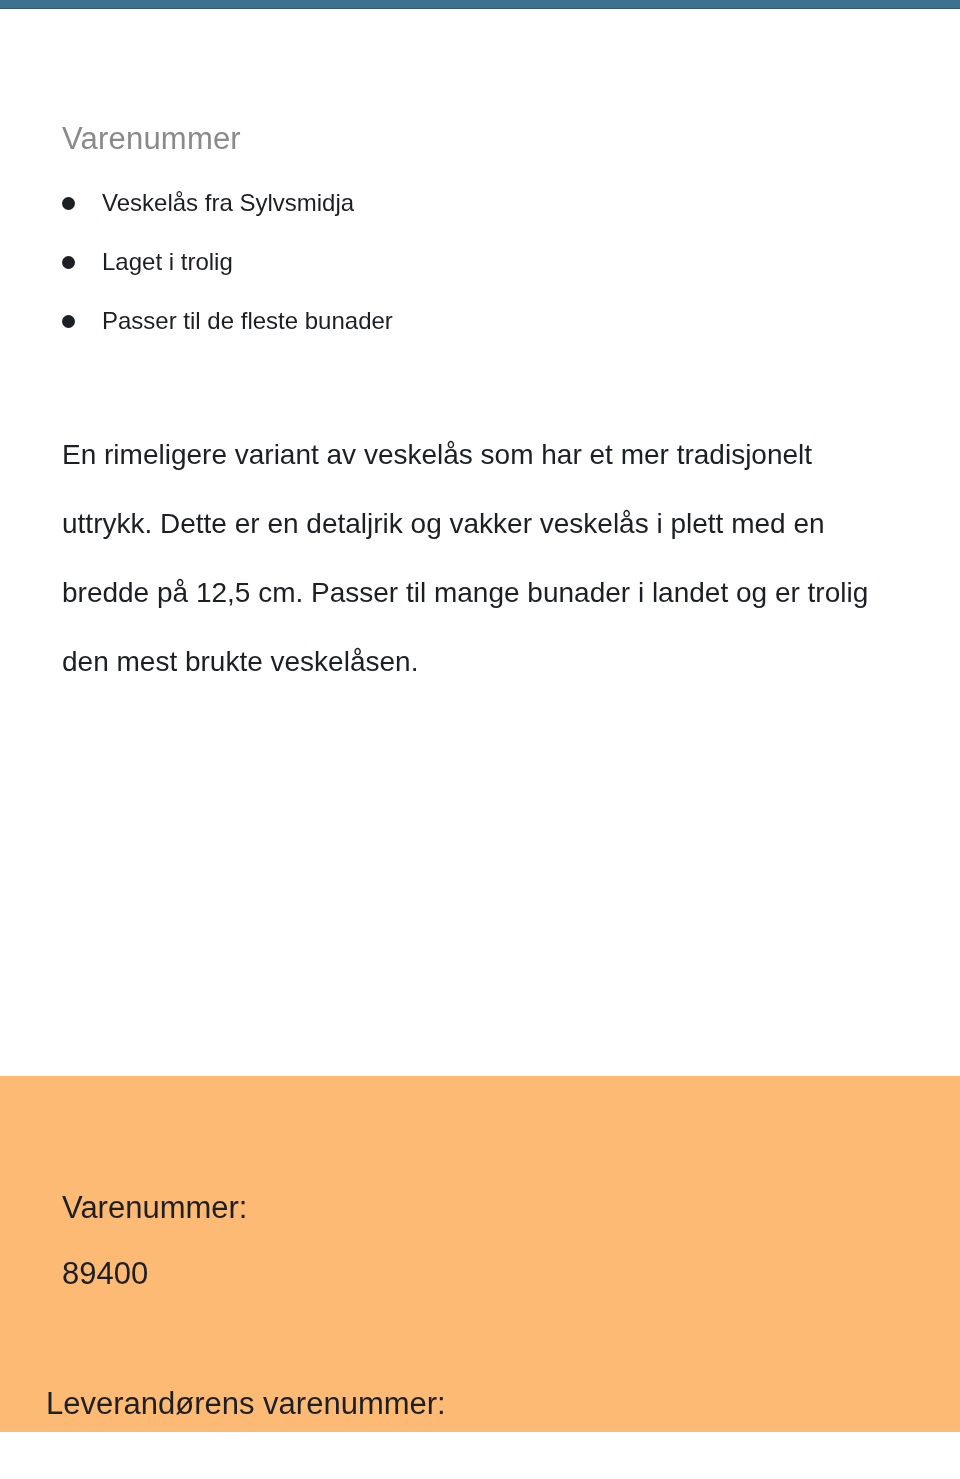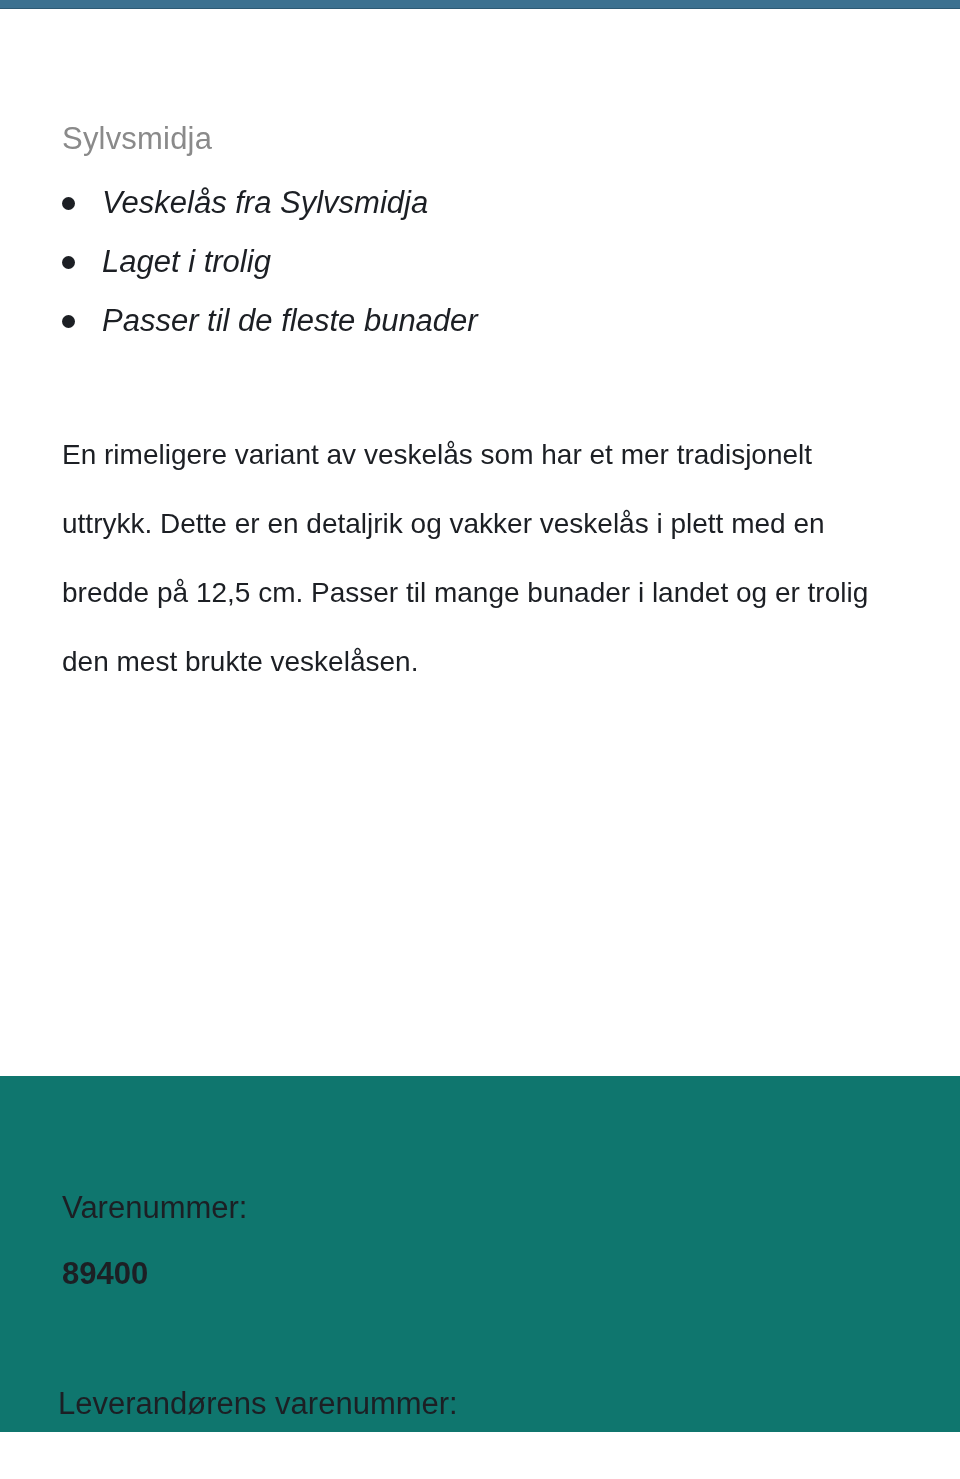--- a/index.html
+++ b/index.html
@@ -26,25 +26,24 @@
       color: #8a8a8a;
       letter-spacing: 0.2px;
     }
     .bullet-list {
       list-style: none;
       margin-top: 14px;
     }
     .bullet-list li {
       position: relative;
       padding-left: 40px;
-      font-size: 31px;
+      font-size: 24px;
       line-height: 59px;
       height: 59px;
       color: #1c1f24;
-      font-style: italic;
     }
     .bullet-list li .bullet {
       position: absolute;
       left: 0;
       top: 24px;
       width: 13px;
       height: 13px;
       border-radius: 50%;
       background: #1c1f24;
     }
@@ -54,41 +53,41 @@
       line-height: 69px;
       color: #1c1f24;
       width: 840px;
     }
     .info-panel {
       position: absolute;
       left: 0;
       top: 1076px;
       width: 960px;
       height: 356px;
-      background: #0f766e;
+      background: #fdba74;
       padding: 0 62px;
     }
     .info-label {
       font-size: 31px;
       line-height: 40px;
       color: #1c1f24;
     }
     .info-value {
       font-size: 31px;
       line-height: 40px;
       color: #1c1f24;
     }
   </style>
 </head>
 <body>
 
 <div class="top-bar"></div>
 
 <div class="content">
-  <div class="section-label">Sylvsmidja</div>
+  <div class="section-label">Varenummer</div>
 
   <ul class="bullet-list">
     <li>
       <span class="bullet"></span>
       <span>Veskelås fra Sylvsmidja</span>
     </li>
     <li>
       <span class="bullet"></span>
       <span>Laget i trolig</span>
     </li>
@@ -96,15 +95,15 @@
       <span class="bullet"></span>
       <span>Passer til de fleste bunader</span>
     </li>
   </ul>
 
   <p class="description">En rimeligere variant av veskelås som har et mer tradisjonelt uttrykk. Dette er en detaljrik og vakker veskelås i plett med en bredde på 12,5 cm. Passer til mange bunader i landet og er trolig den mest brukte veskelåsen.</p>
 </div>
 
 <div class="info-panel">
   <div class="info-label" style="position:absolute; top:112px; left:62px;">Varenummer:</div>
-  <div class="info-value" style="position:absolute; top:178px; left:62px;font-weight:bold;">89400</div>
-  <div class="info-label" style="position:absolute; top:308px; left:58px;">Leverandørens varenummer:</div>
+  <div class="info-value" style="position:absolute; top:178px; left:62px;">89400</div>
+  <div class="info-label" style="position:absolute; top:308px; left:46px;">Leverandørens varenummer:</div>
 </div>
 
 </body></html>

